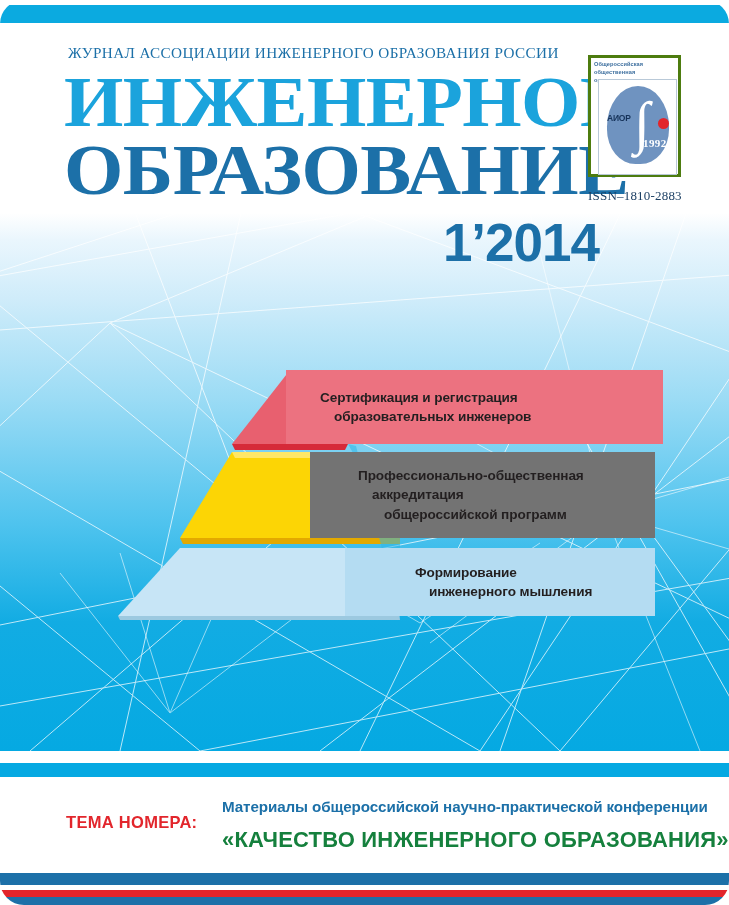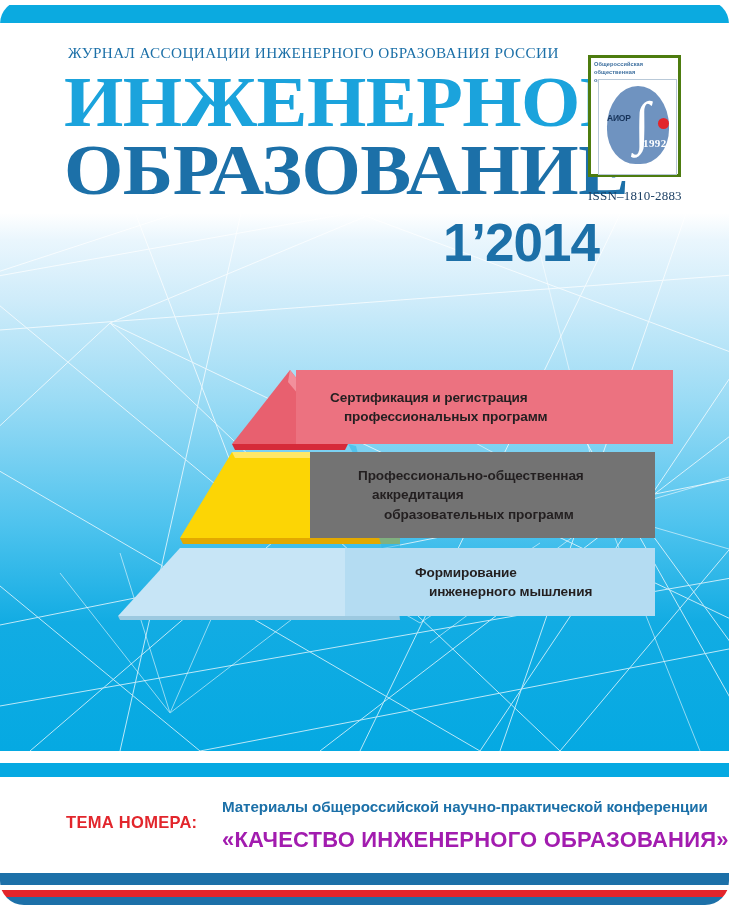--- a/index.html
+++ b/index.html
@@ -182,21 +182,21 @@
     background: #05A9E2;
   }
 
   
   .pyramid-layer { position: absolute; left: 0; top: 0; width: 729px; height: 905px; }
 
   .band {
     position: absolute;
     box-sizing: border-box;
   }
-  .band-red   { left: 296px; top: 370px; width: 377px; height: 74px; background: #EC7280; }
+  .band-red   { left: 286px; top: 370px; width: 377px; height: 74px; background: #EC7280; }
   .band-yel   { left: 310px; top: 452px; width: 345px; height: 86px; background: #737373; }
   .band-blue  { left: 345px; top: 548px; width: 310px; height: 68px; background: #B4DCF2; }
 
   .band-text {
     position: absolute;
     left: 0; top: 0;
     width: 100%; height: 100%;
     display: flex;
     flex-direction: column;
     justify-content: center;
@@ -229,21 +229,21 @@
     font-weight: 700;
     color: #1C70A8;
     letter-spacing: -0.1px;
     white-space: nowrap;
   }
   .conf-title {
     position: absolute;
     left: 222px; top: 827px;
     font-size: 22px;
     font-weight: 700;
-    color: #a21caf;
+    color: #15803d;
     letter-spacing: 0.2px;
     white-space: nowrap;
   }
 
   
   .rule-blue-1 { position: absolute; left: 0; top: 873px; width: 729px; height: 12px; background: #1C70A8; }
   .rule-red    { position: absolute; left: 0; top: 890px; width: 729px; height: 7px;  background: #E2252B; }
   .rule-blue-2 { position: absolute; left: 0; top: 897px; width: 729px; height: 8px;  background: #1C70A8; }
 </style>
 </head>
@@ -336,29 +336,29 @@
       <polygon points="232,444 290,370 348,444" fill="#E8606F"></polygon>
       <polygon points="232,444 348,444 345,450 235,450" fill="#D62A39"></polygon>
       <polygon points="290,370 348,444 340,444 288,382" fill="#F2909C"></polygon>
 
       <polygon points="348,444 400,538 400,620 356,446" fill="#2FB6E8" opacity="0.55"></polygon>
     </svg>
 
     <div class="band band-red">
       <div class="band-text">
         <div class="l1">Сертификация и регистрация</div>
-        <div class="l2">профессиональных программ</div>
+        <div class="l2">образовательных инженеров</div>
       </div>
     </div>
 
     <div class="band band-yel">
       <div class="band-text">
         <div class="l1">Профессионально-общественная</div>
         <div class="l2">аккредитация</div>
-        <div class="l3">образовательных программ</div>
+        <div class="l3">общероссийской программ</div>
       </div>
     </div>
 
     <div class="band band-blue">
       <div class="band-text">
         <div class="l1">Формирование</div>
         <div class="l2">инженерного мышления</div>
       </div>
     </div>
   </div>

